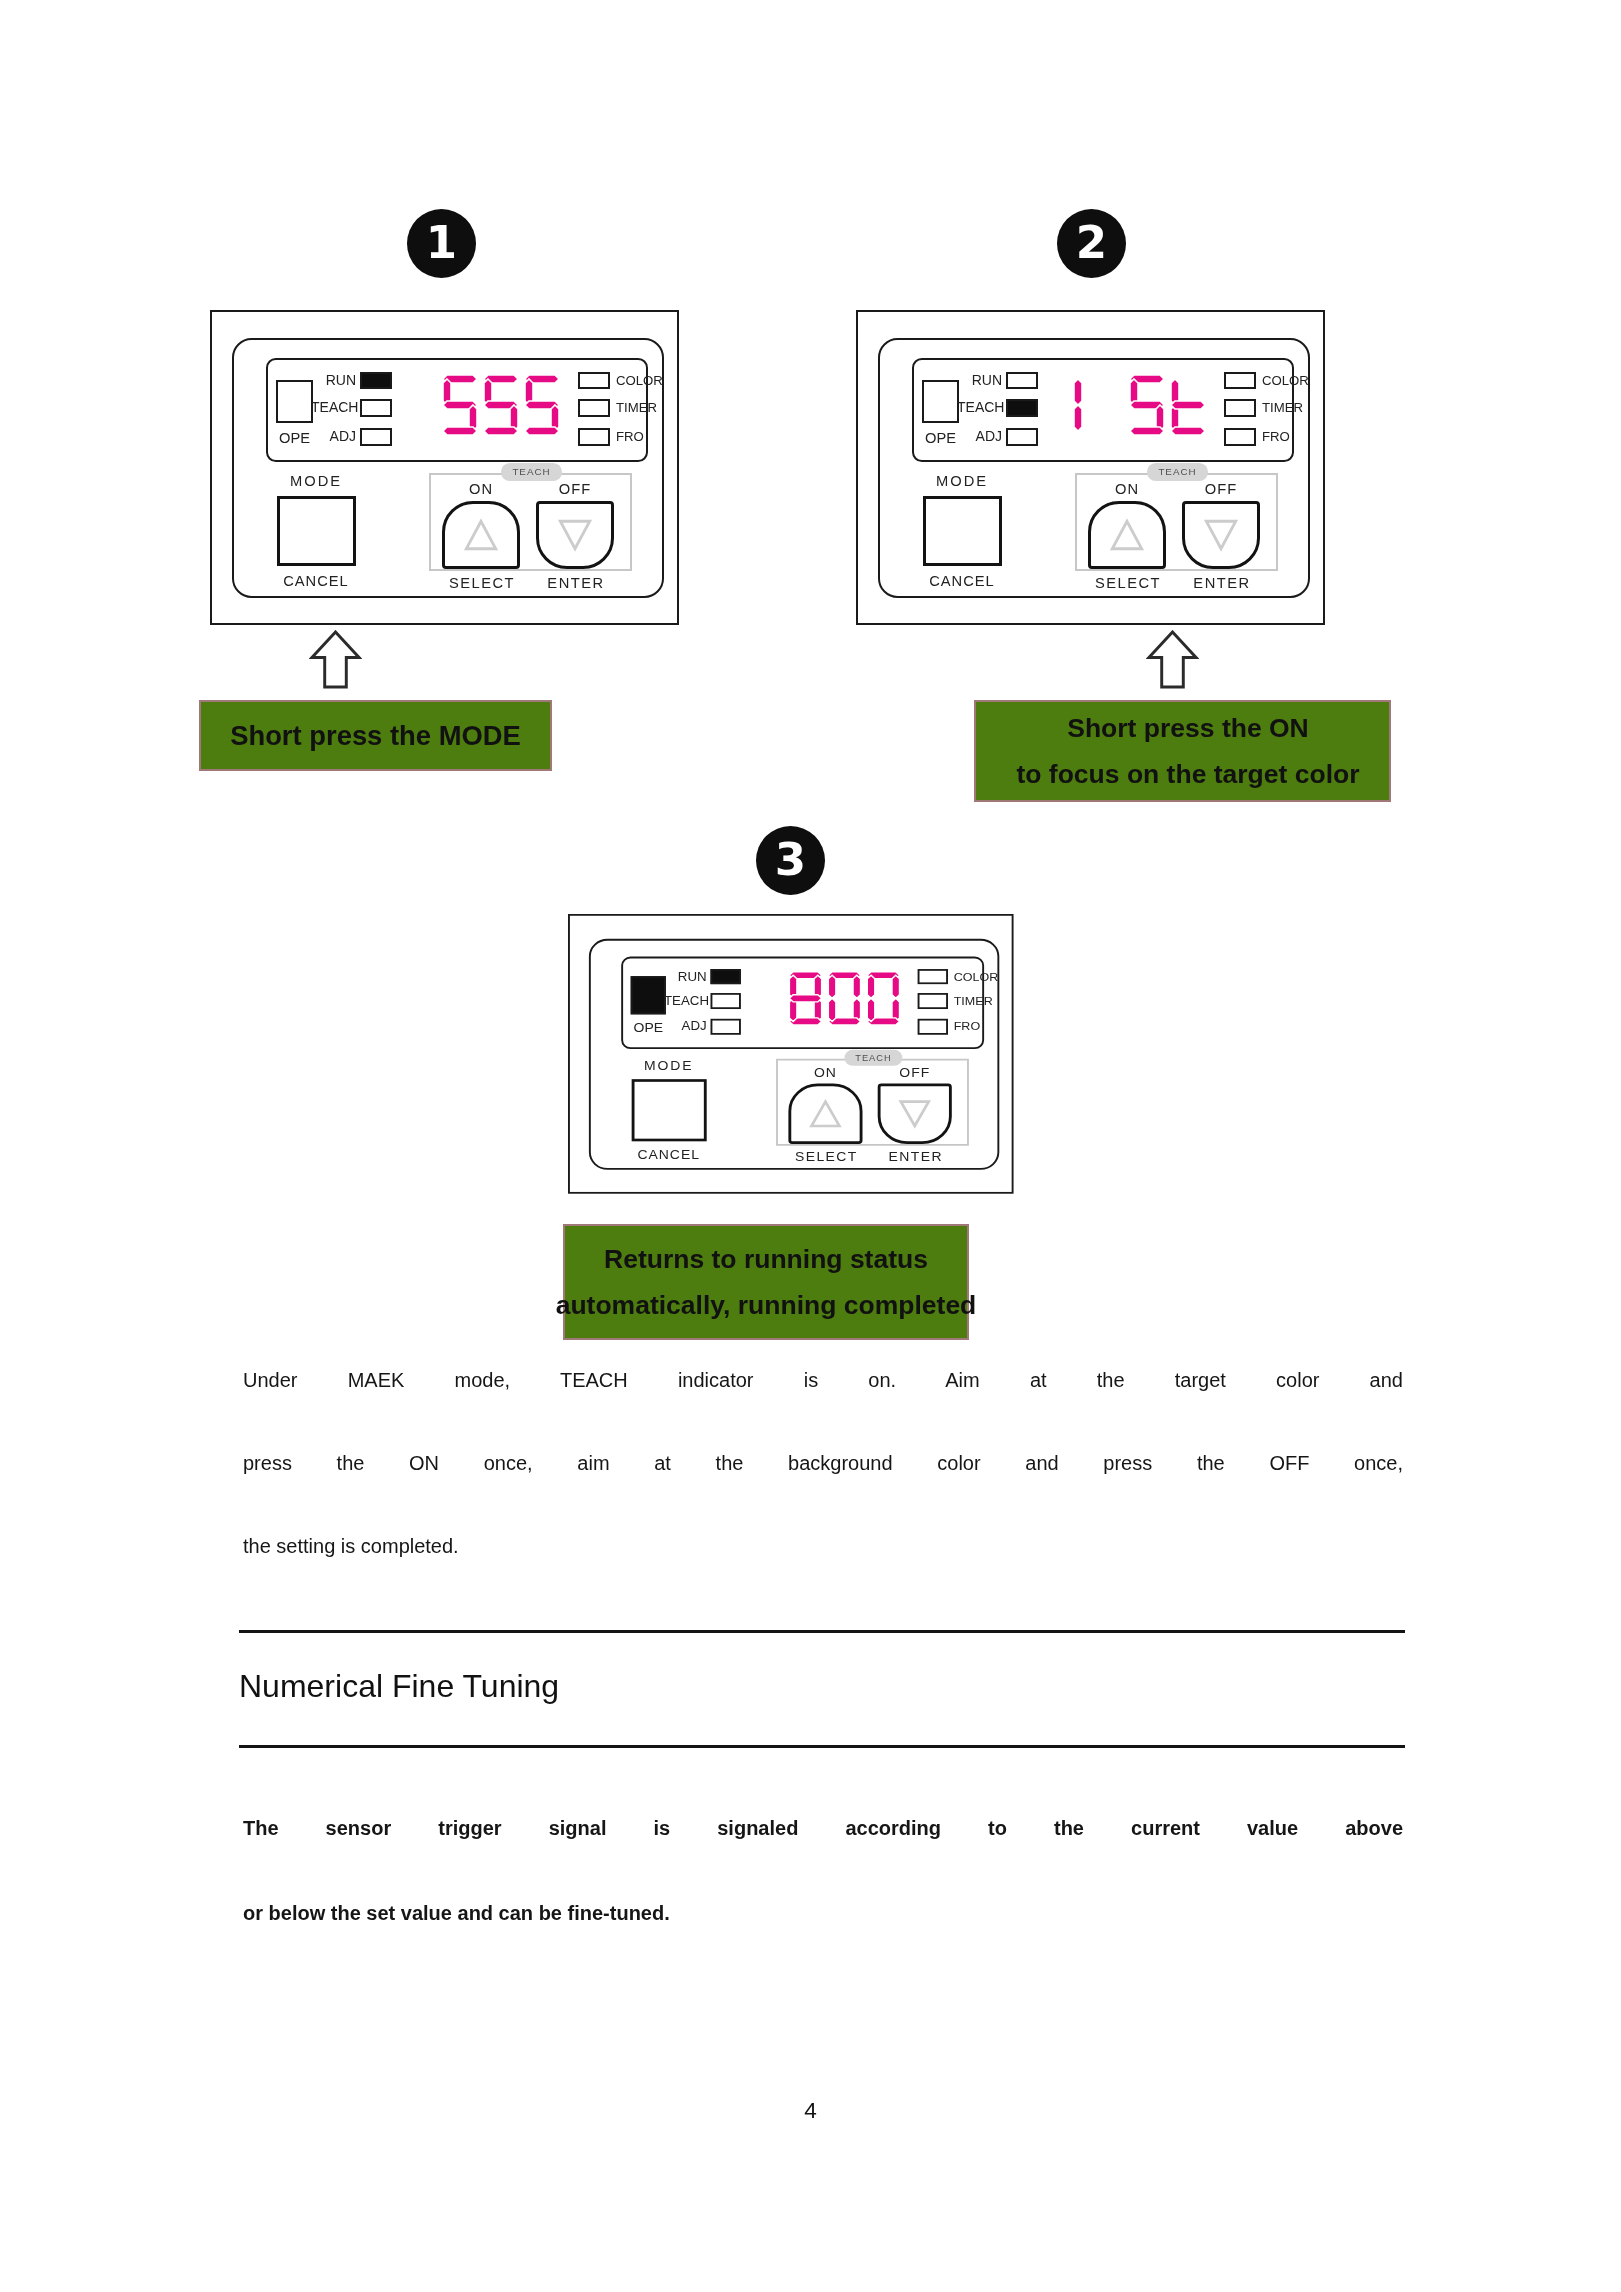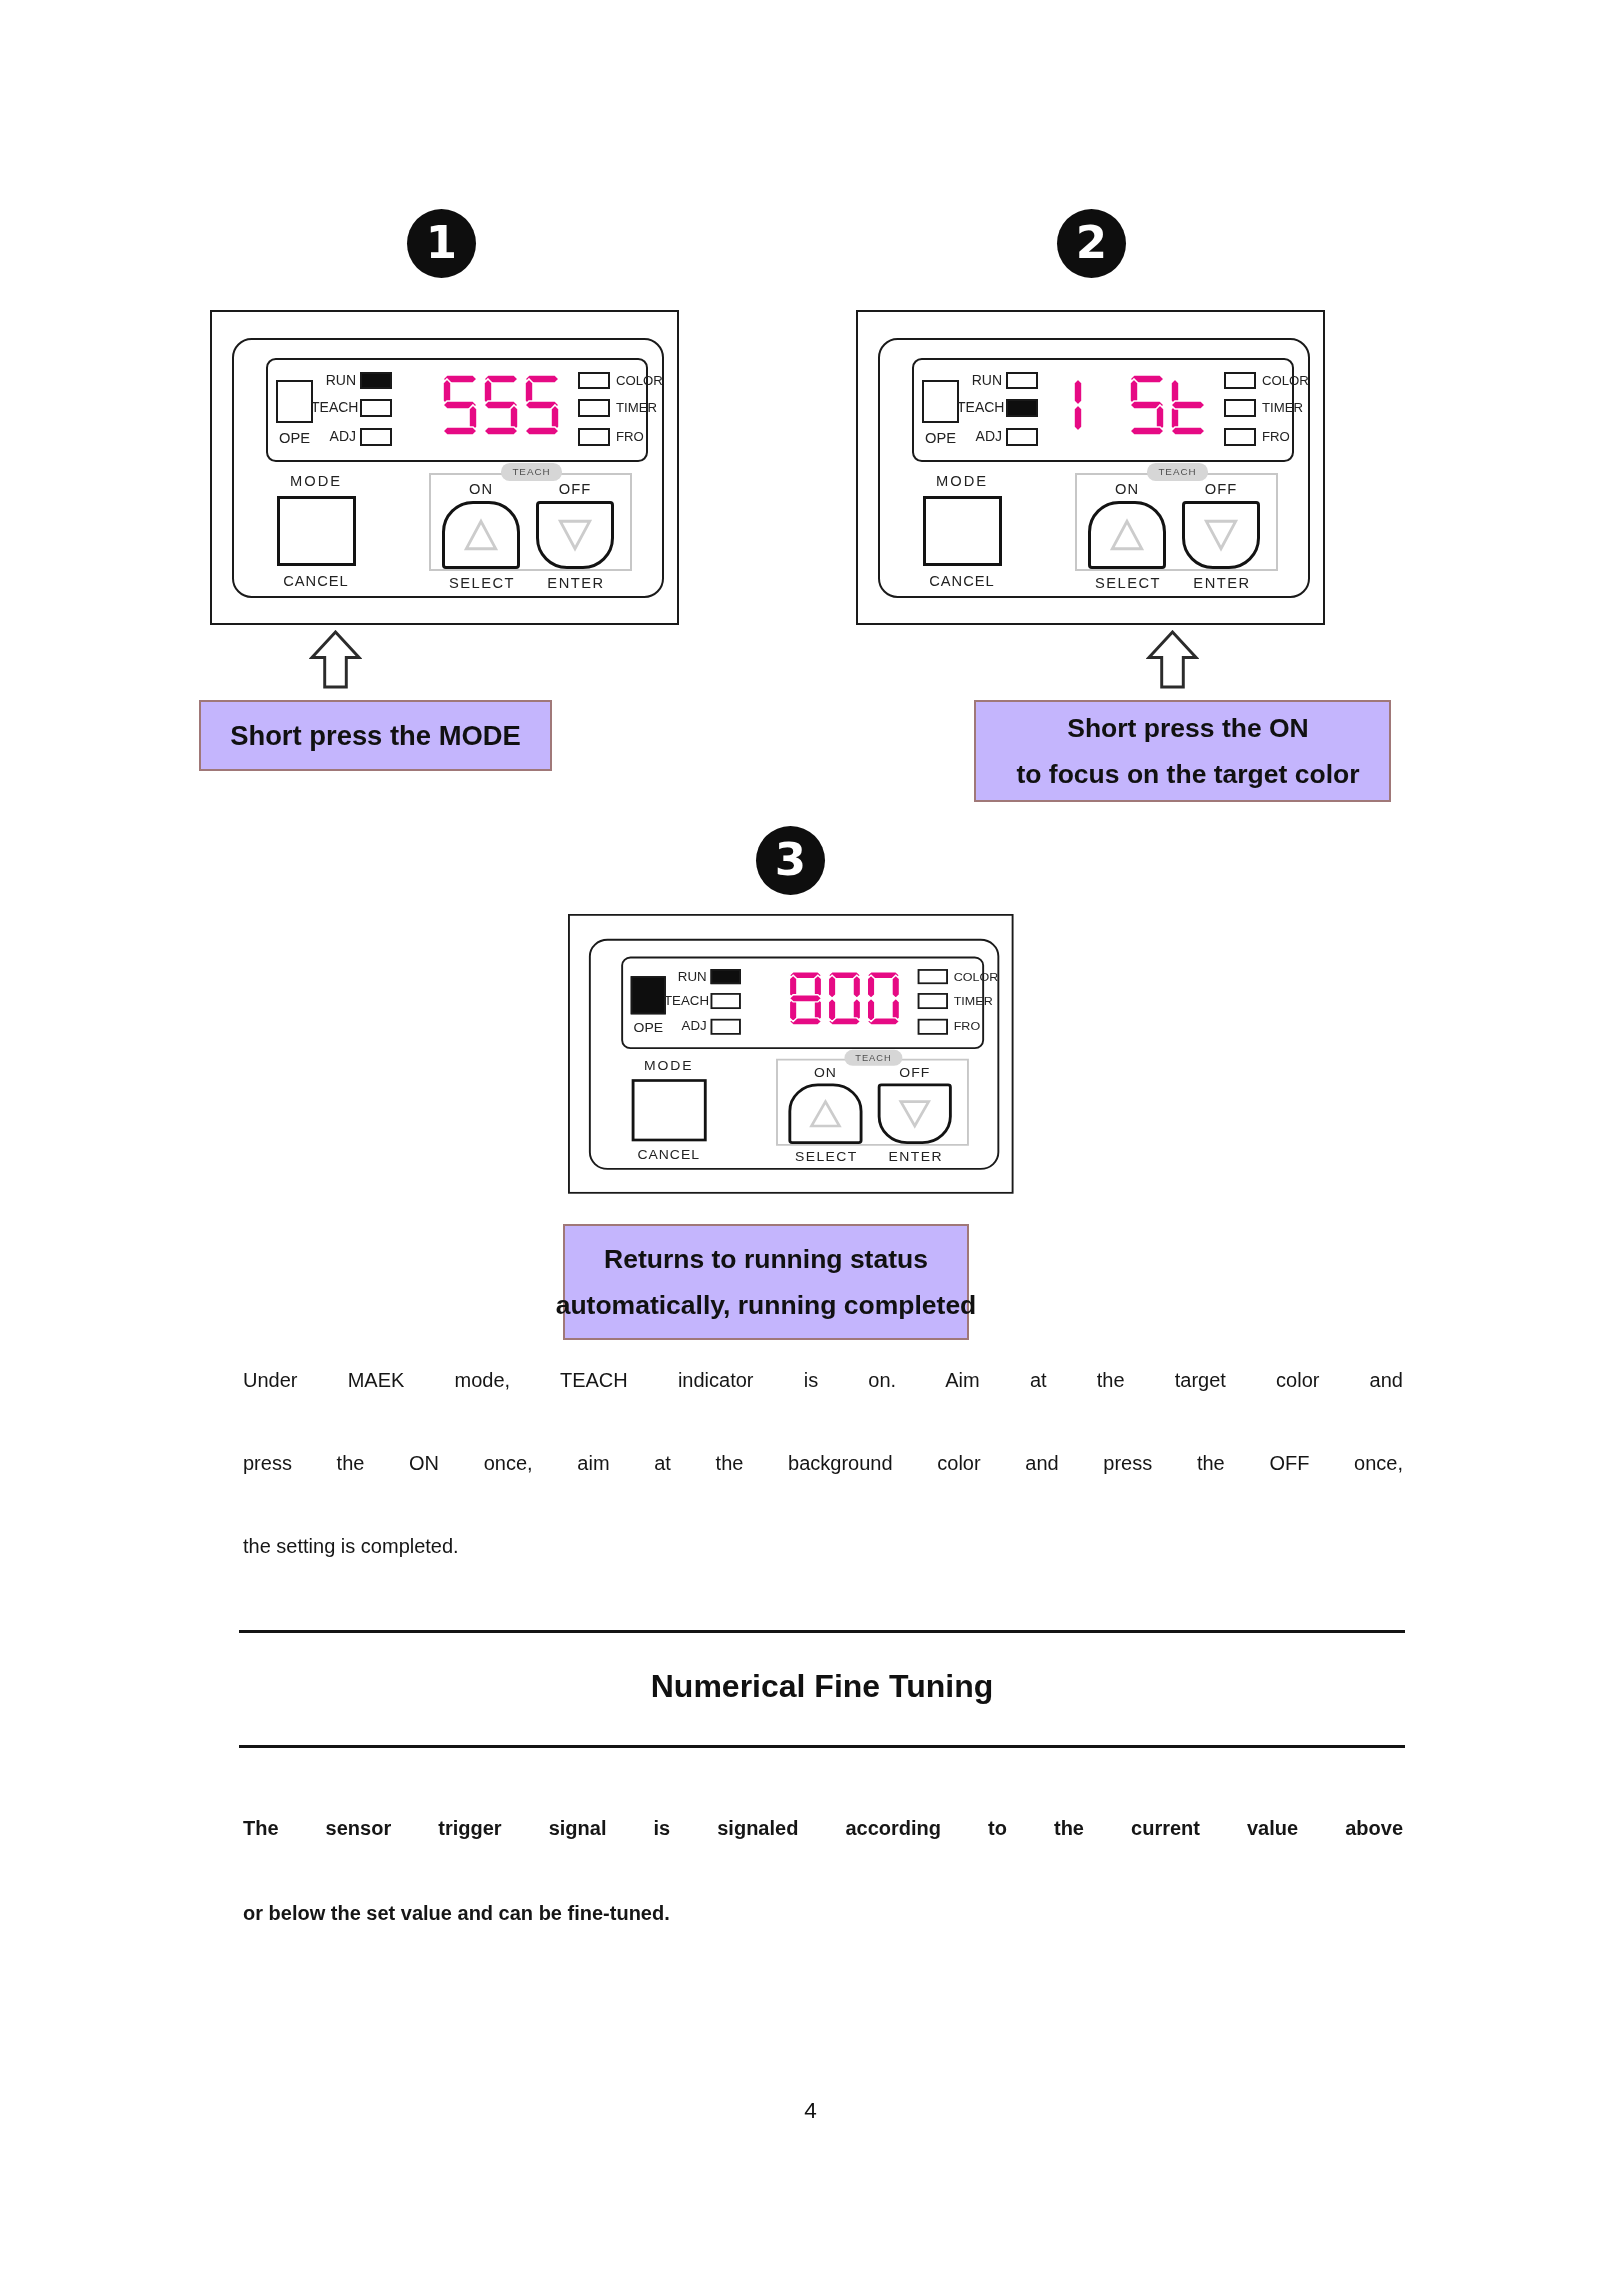--- a/index.html
+++ b/index.html
@@ -43,39 +43,39 @@
   .off-label { position:absolute; left:324px; top:169px; width:78px; text-align:center; font-size:14.7px; letter-spacing:1px; color:#222; }
   .on-btn  { position:absolute; left:230px; top:189px; width:78px; height:68px; border:3.9px solid #131313; border-radius:31px 31px 3.9px 3.9px; background:#fff; }
   .off-btn { position:absolute; left:324px; top:189px; width:78px; height:68px; border:3.9px solid #131313; border-radius:3.9px 3.9px 31px 31px; background:#fff; }
   .btn-tri { position:absolute; left:50%; top:50%; transform:translate(-50%,-50%); }
   .select-label { position:absolute; left:221px; top:263px; width:98px; text-align:center; font-size:14.7px; letter-spacing:1.5px; color:#222; }
   .enter-label  { position:absolute; left:315px; top:263px; width:98px; text-align:center; font-size:14.7px; letter-spacing:1.5px; color:#222; }
   
   .arrow { position:absolute; }
   
   .caption {
-    position:absolute; border:2px solid var(--caption-border, #a07878); background:#c4b5fd;
+    position:absolute; border:2px solid var(--caption-border, #a07878); background:#4d7c0f;
     display:flex; flex-direction:column; justify-content:center; align-items:center;
   }
   .cap-line { font-weight:bold; font-size:26.5px; line-height:46px; color:#111; white-space:nowrap; }
   #caption1 { left:199px; top:700px; width:353px; height:71px; }
   #caption1 .cap-line { font-size:27.4px; }
   #caption2 { left:974px; top:700px; width:417px; height:102px;padding-left:11px; }
   #caption3 { left:563px; top:1224px; width:406px; height:116px; }
   
   .para { position:absolute; left:243px; width:1160px; font-size:20px; color:#161616; }
   .pline { line-height:83px; height:83px; }
   .pline.just { text-align:justify; text-align-last:justify; }
   #para1 { top:1339px; }
   #para2 { top:1786px;font-weight:bold; }
   #para2 .pline { line-height:85px; height:85px; }
   .rule { position:absolute; left:239px; width:1166px; height:2.9px; background:#141414; }
   #rule1 { top:1630px; }
   #rule2 { top:1745px; }
-  .section-heading { position:absolute; left:239px; top:1668px; width:1166px; text-align:center; font-size:32px; font-weight:bold; color:#111; }
+  .section-heading { position:absolute; left:239px; top:1668px; width:1166px; text-align:left; font-size:32px; font-weight:normal; color:#111; }
   .page-number { position:absolute; left:781px; top:2098px; width:59px; text-align:center; font-size:22.5px; color:#111; }
 </style>
 </head>
 <body>
 
 <div class="page">
 
   <div class="badge" style="left:407px; top:209px;">1</div>
   <div class="badge" style="left:1057px; top:209px;">2</div>
   <div class="badge" style="left:756px; top:826px;">3</div>

